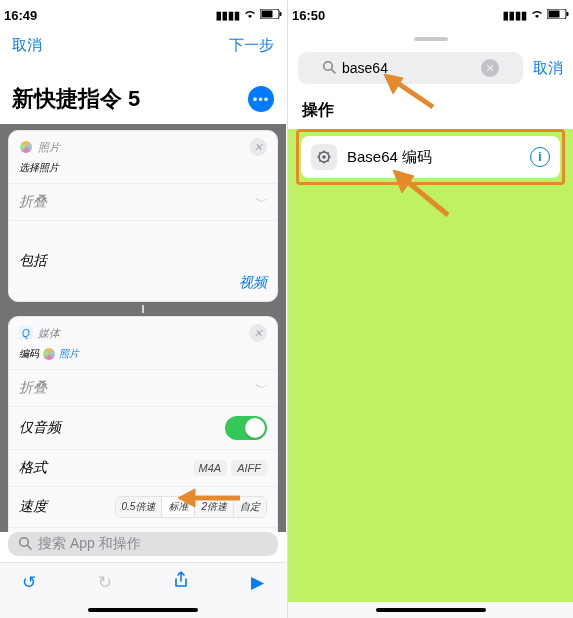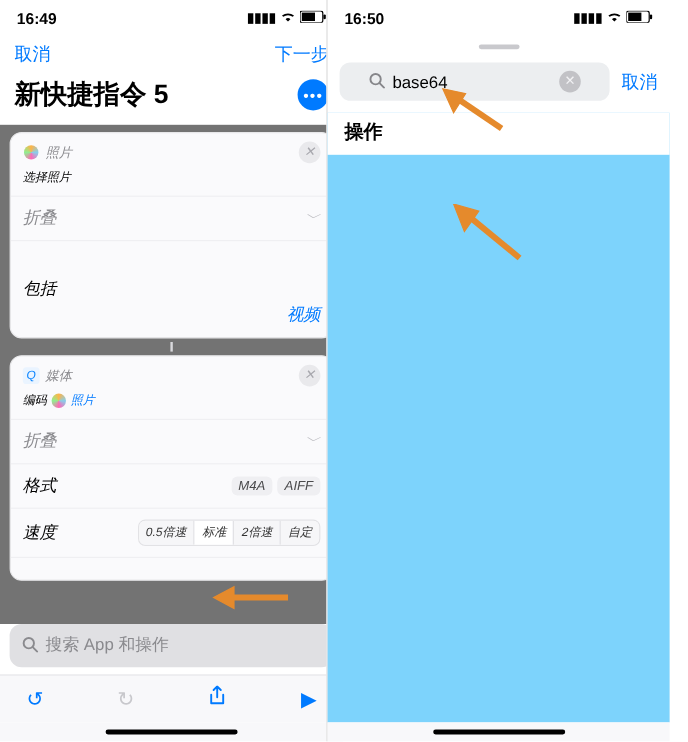--- a/index.html
+++ b/index.html
@@ -2,33 +2,34 @@
 <html><head>
 <meta charset="utf-8">
 <style>
   * { box-sizing: border-box; margin: 0; padding: 0; font-family: -apple-system, "Helvetica Neue", Arial, sans-serif; }
   body { background: #fff; width: 573px; height: 618px; position: relative; overflow: hidden; }
   .phone {
     position: absolute; top: 0; width: 286px; height: 618px; background: #fff;
     display: flex; flex-direction: column;
   }
   .phone.left { left: 0; }
-  .phone.right { left: 272px; border-left: 1px solid #ddd; }
+  .phone.right { left: 287px; border-left: 1px solid #ddd; }
   .status-bar {
     height: 30px; display: flex; justify-content: space-between; align-items: center;
-    padding: 0 14px; font-size: 13px; font-weight: 600;
+    padding: 0 4px; font-size: 13px; font-weight: 600;
   }
   .status-icons { display: flex; gap: 3px; align-items: center; font-size: 11px; line-height:1;}
   .nav-bar {
     height: 30px; display: flex; justify-content: space-between; align-items: center;
     padding: 0 12px; font-size: 15px; color: #007aff;
   }
   .title-row {
     display: flex; justify-content: space-between; align-items: center;
     padding: 4px 12px 10px 12px;
+    margin-top: 20px;
   }
   .title-row .title { font-size: 22px; font-weight: 700; color: #000; }
   .more-btn {
     width: 26px; height: 26px; border-radius: 50%; background: #007aff; color: #fff;
     display: flex; align-items: center; justify-content: center; font-size: 13px; letter-spacing: 1px;
   }
   .workflow-area {
     flex: 1; background: #737373; padding: 6px 8px 0 8px; overflow: hidden; position: relative; font-style: italic;
   }
   .card {
@@ -72,21 +73,21 @@
     background: #efeff2; border-radius: 5px; padding: 2px 6px; font-size: 11px; color: #4a4a4c;
   }
   .seg-group {
     display: flex; border: 1px solid #e2e2e5; border-radius: 6px; overflow: hidden; height: 22px;
   }
   .seg { font-size: 10px; padding: 0 6px; display:flex; align-items:center; color:#333; background:#f6f6f8; }
   .seg + .seg { border-left: 1px solid #e2e2e5; }
   .seg.sel { background: #fff; font-weight: 500; }
   .connector { width: 2px; height: 8px; background: #d9d9dd; margin: -3px auto 3px auto; }
   .search-bar-bottom {
-    background: #e0e0e3; height: 36px; display: flex; align-items: center; gap: 6px;
+    background: #e0e0e3; height: 24px; display: flex; align-items: center; gap: 6px;
     padding: 0 10px; border-radius: 10px; margin: 0 8px 6px 8px; color: #8a8a8e; font-size: 14px;
   }
   .toolbar {
     height: 40px; display: flex; align-items: center; justify-content: space-between;
     padding: 0 22px; border-top: 1px solid #e6e6e9; color: #007aff; font-size: 17px; background:#f8f8fa;
   }
   .toolbar .disabled { color: #c8c8cc; }
   .home-ind { height: 16px; display:flex; align-items:center; justify-content:center; background:#f8f8fa;}
   .home-ind .bar { width: 110px; height: 4px; border-radius: 3px; background: #000; }
   
@@ -95,21 +96,21 @@
   .search-row { display:flex; align-items:center; gap:10px; padding: 4px 10px 10px 10px;}
   .search-field {
     flex:1; height: 32px; background: #eceef0; border-radius: 9px; display:flex; align-items:center;
     padding: 0 24px; gap: 6px; font-size: 14px; color:#000;
   }
   .search-field .mag { color:#86868a; font-size:14px; }
   .search-field .text { flex:1; }
   .clear-btn { width:18px;height:18px;border-radius:50%;background:#c2c2c6;color:#f2f2f4;display:inline-flex;align-items:center;justify-content:center;font-size:11px;line-height:1;}
   .cancel-link { color:#007aff; font-size:15px; }
   .section-title { font-size:16px; font-weight:700; padding: 6px 14px 8px 14px; background:#fff;}
-  .white-area { background:#7dd3fc; flex:1; }
+  .white-area { background:#bef264; flex:1; }
   .result-box {
     margin: 0 8px; border: 3px solid #e58a2c; border-radius: 4px; padding: 4px 2px;
   }
   .result-row {
     display:flex; align-items:center; gap:10px; padding: 8px 10px; background:#fff; border-radius:8px;
   }
   .result-icon {
     width:26px;height:26px;border-radius:6px;background:#eaeaec;display:flex;align-items:center;justify-content:center;
     color:#5c5c60;
   }
@@ -188,20 +189,26 @@
         <span class="close-x">✕</span>
       </div>
       <div class="card-title">
         <span>编码</span>
         <span class="photo-dot"></span>
         <span class="photo-token">照片</span>
       </div>
       <div class="row muted-label">
         <span>折叠</span>
         <span class="chev">﹀</span>
+      </div>
+      <div class="row">
+        <span>仅音频</span>
+        <span class="toggle on">
+            <span class="knob"></span>
+          </span>
       </div>
       <div class="row">
         <span>格式</span>
         <span class="pill-group">
           <span class="pill">M4A</span>
           <span class="pill">AIFF</span>
         </span>
       </div>
       <div class="row">
         <span>速度</span>
@@ -284,20 +291,42 @@
       </span>
       <span class="text">base64</span>
       <span class="clear-btn">✕</span>
     </div>
     <span class="cancel-link">取消</span>
   </div>
 
   <div class="white-area">
     <div class="section-title">操作</div>
 
+    <div class="result-box">
+      <div class="result-row">
+        <span class="result-icon">
+          <svg width="16" height="16" viewBox="0 0 16 16">
+              <circle cx="8" cy="8" r="5" fill="none" stroke="#5c5c60" stroke-width="1.4"></circle>
+              <circle cx="8" cy="8" r="1.7" fill="#5c5c60"></circle>
+              <g stroke="#5c5c60" stroke-width="1.4">
+                <line x1="8" y1="1.5" x2="8" y2="3"></line>
+                <line x1="8" y1="13" x2="8" y2="14.5"></line>
+                <line x1="1.5" y1="8" x2="3" y2="8"></line>
+                <line x1="13" y1="8" x2="14.5" y2="8"></line>
+                <line x1="3.4" y1="3.4" x2="4.5" y2="4.5"></line>
+                <line x1="11.5" y1="11.5" x2="12.6" y2="12.6"></line>
+                <line x1="12.6" y1="3.4" x2="11.5" y2="4.5"></line>
+                <line x1="4.5" y1="11.5" x2="3.4" y2="12.6"></line>
+              </g>
+            </svg>
+        </span>
+        <span class="result-label">Base64 编码</span>
+        <span class="info-i">i</span>
+      </div>
+    </div>
   </div>
 
   <div class="home-ind">
       <div class="bar"></div>
     </div>
 
   <svg class="arrow" style="left:90px; top:72px;" width="60" height="40">
     <path d="M55 35 L15 8" stroke-width="5" fill="none"></path>
     <polygon points="6,2 25,6 15,22"></polygon>
   </svg>

